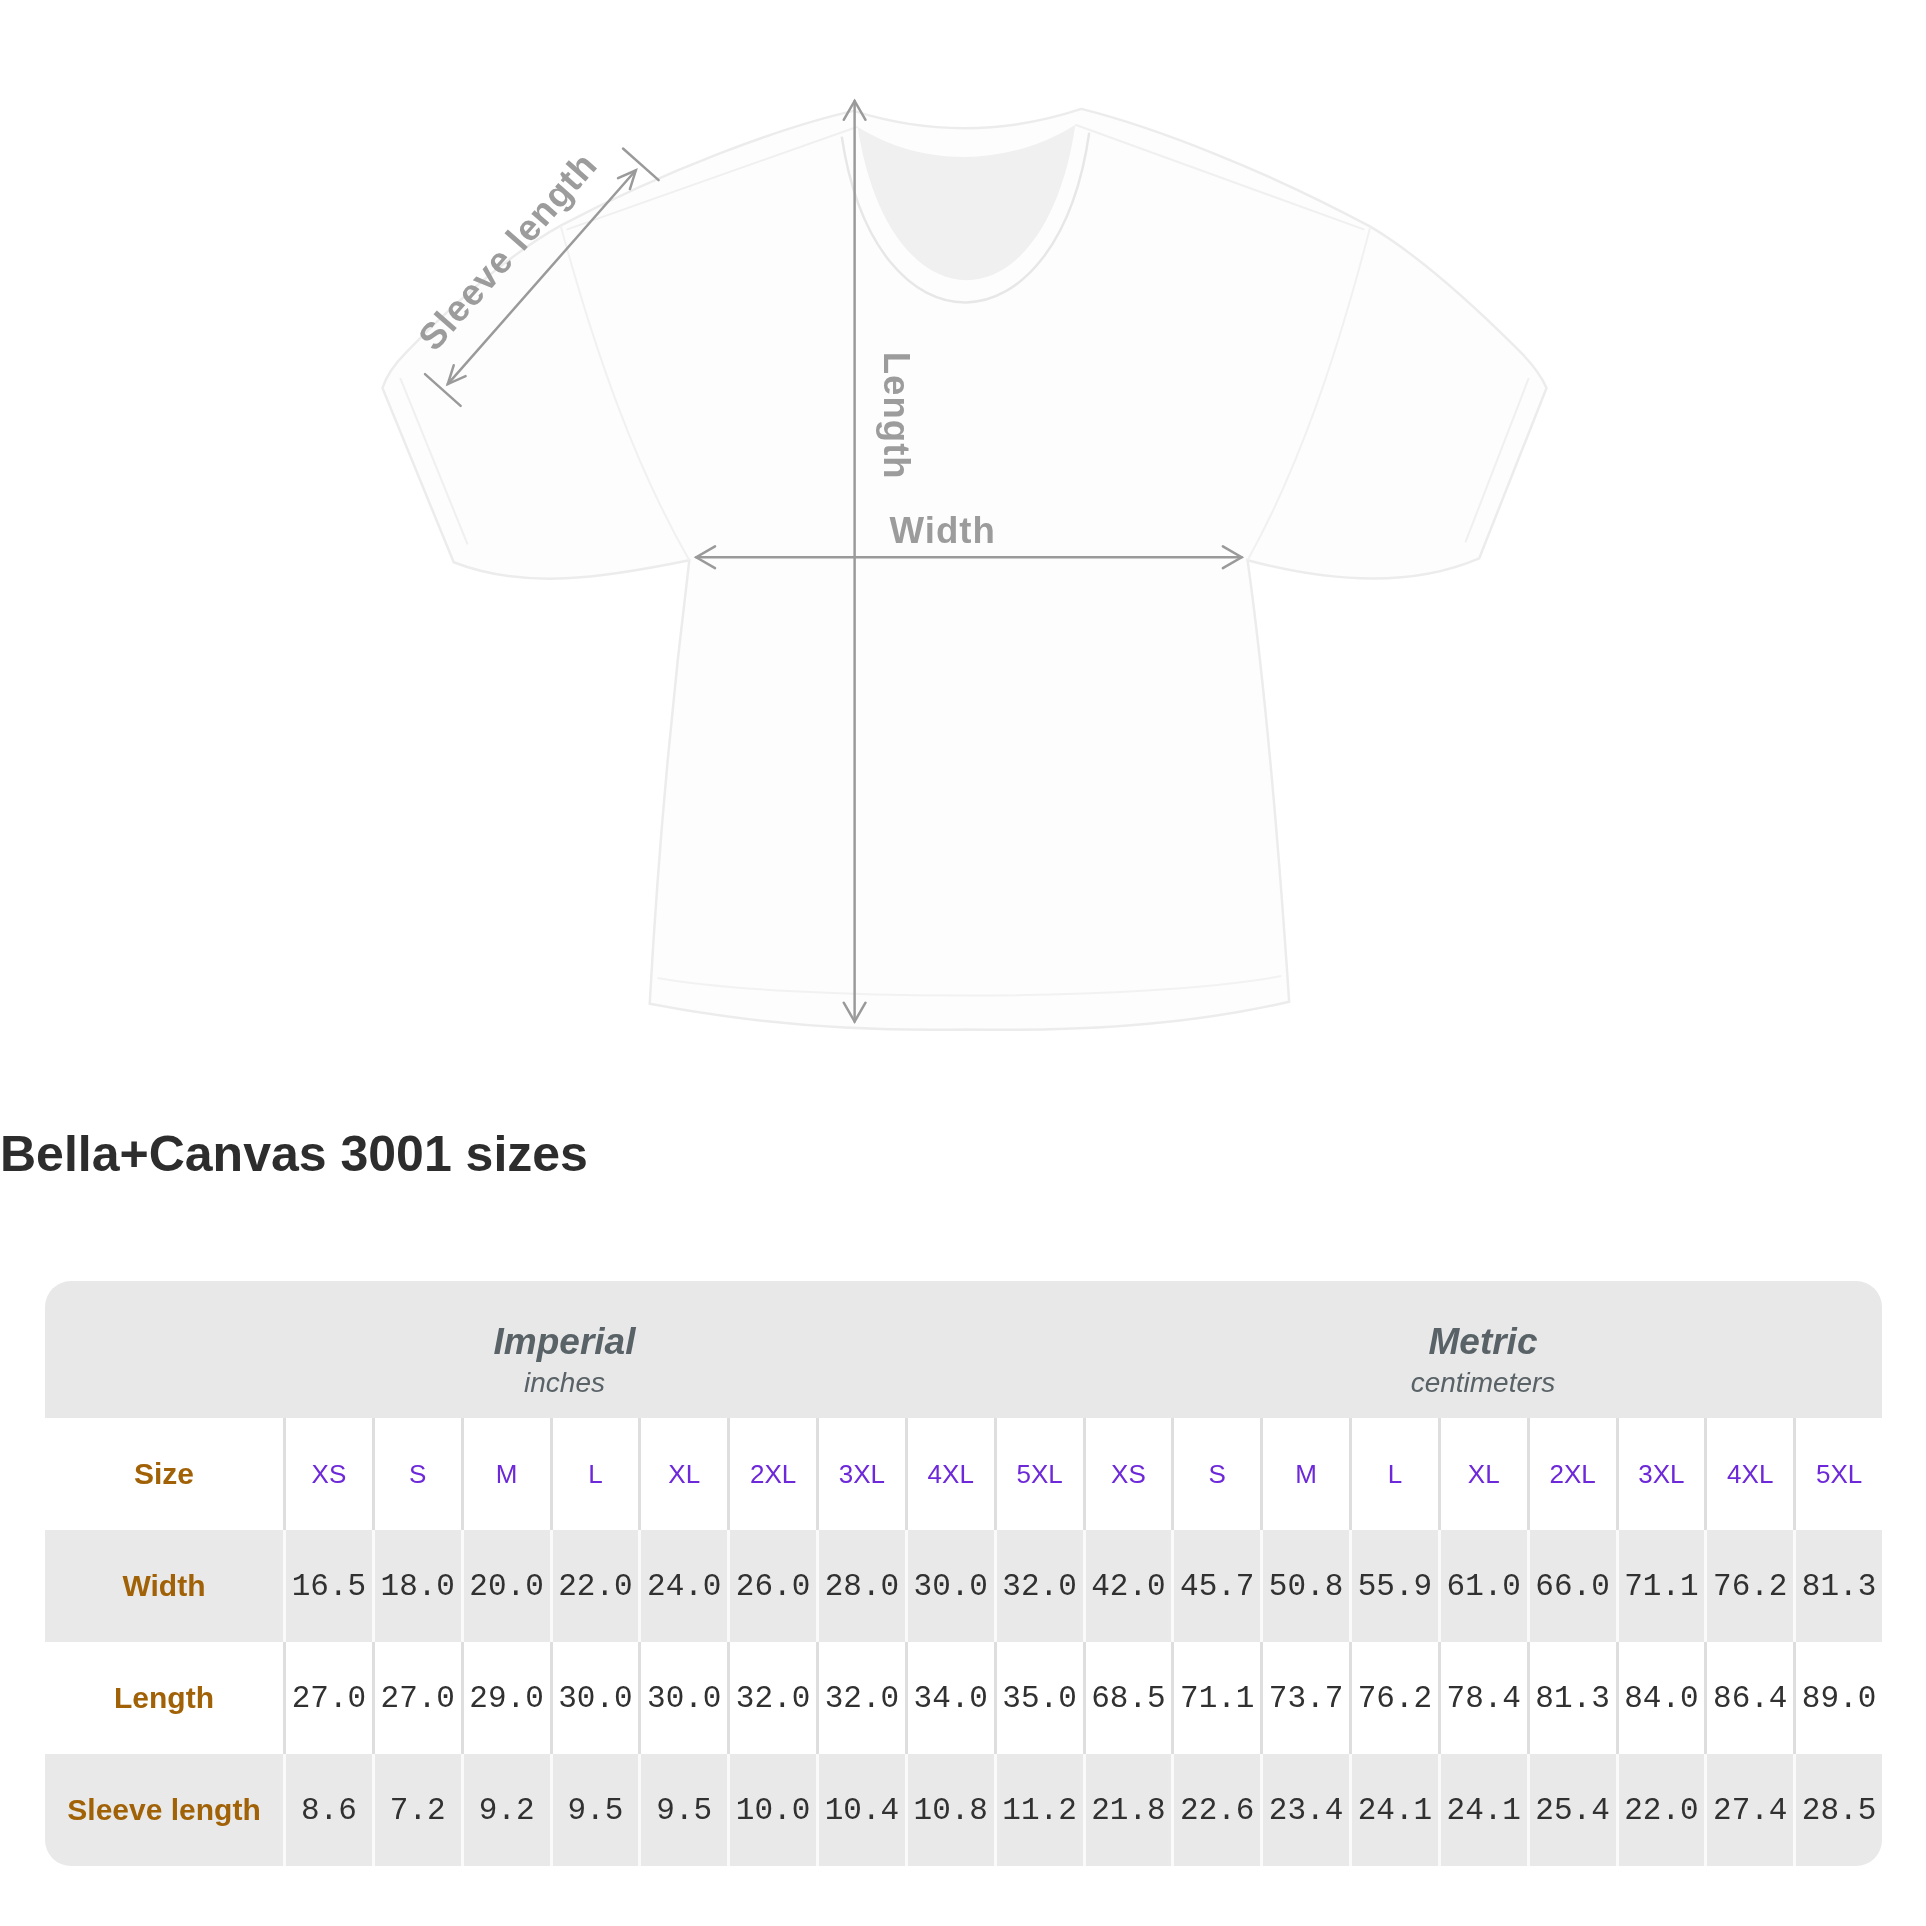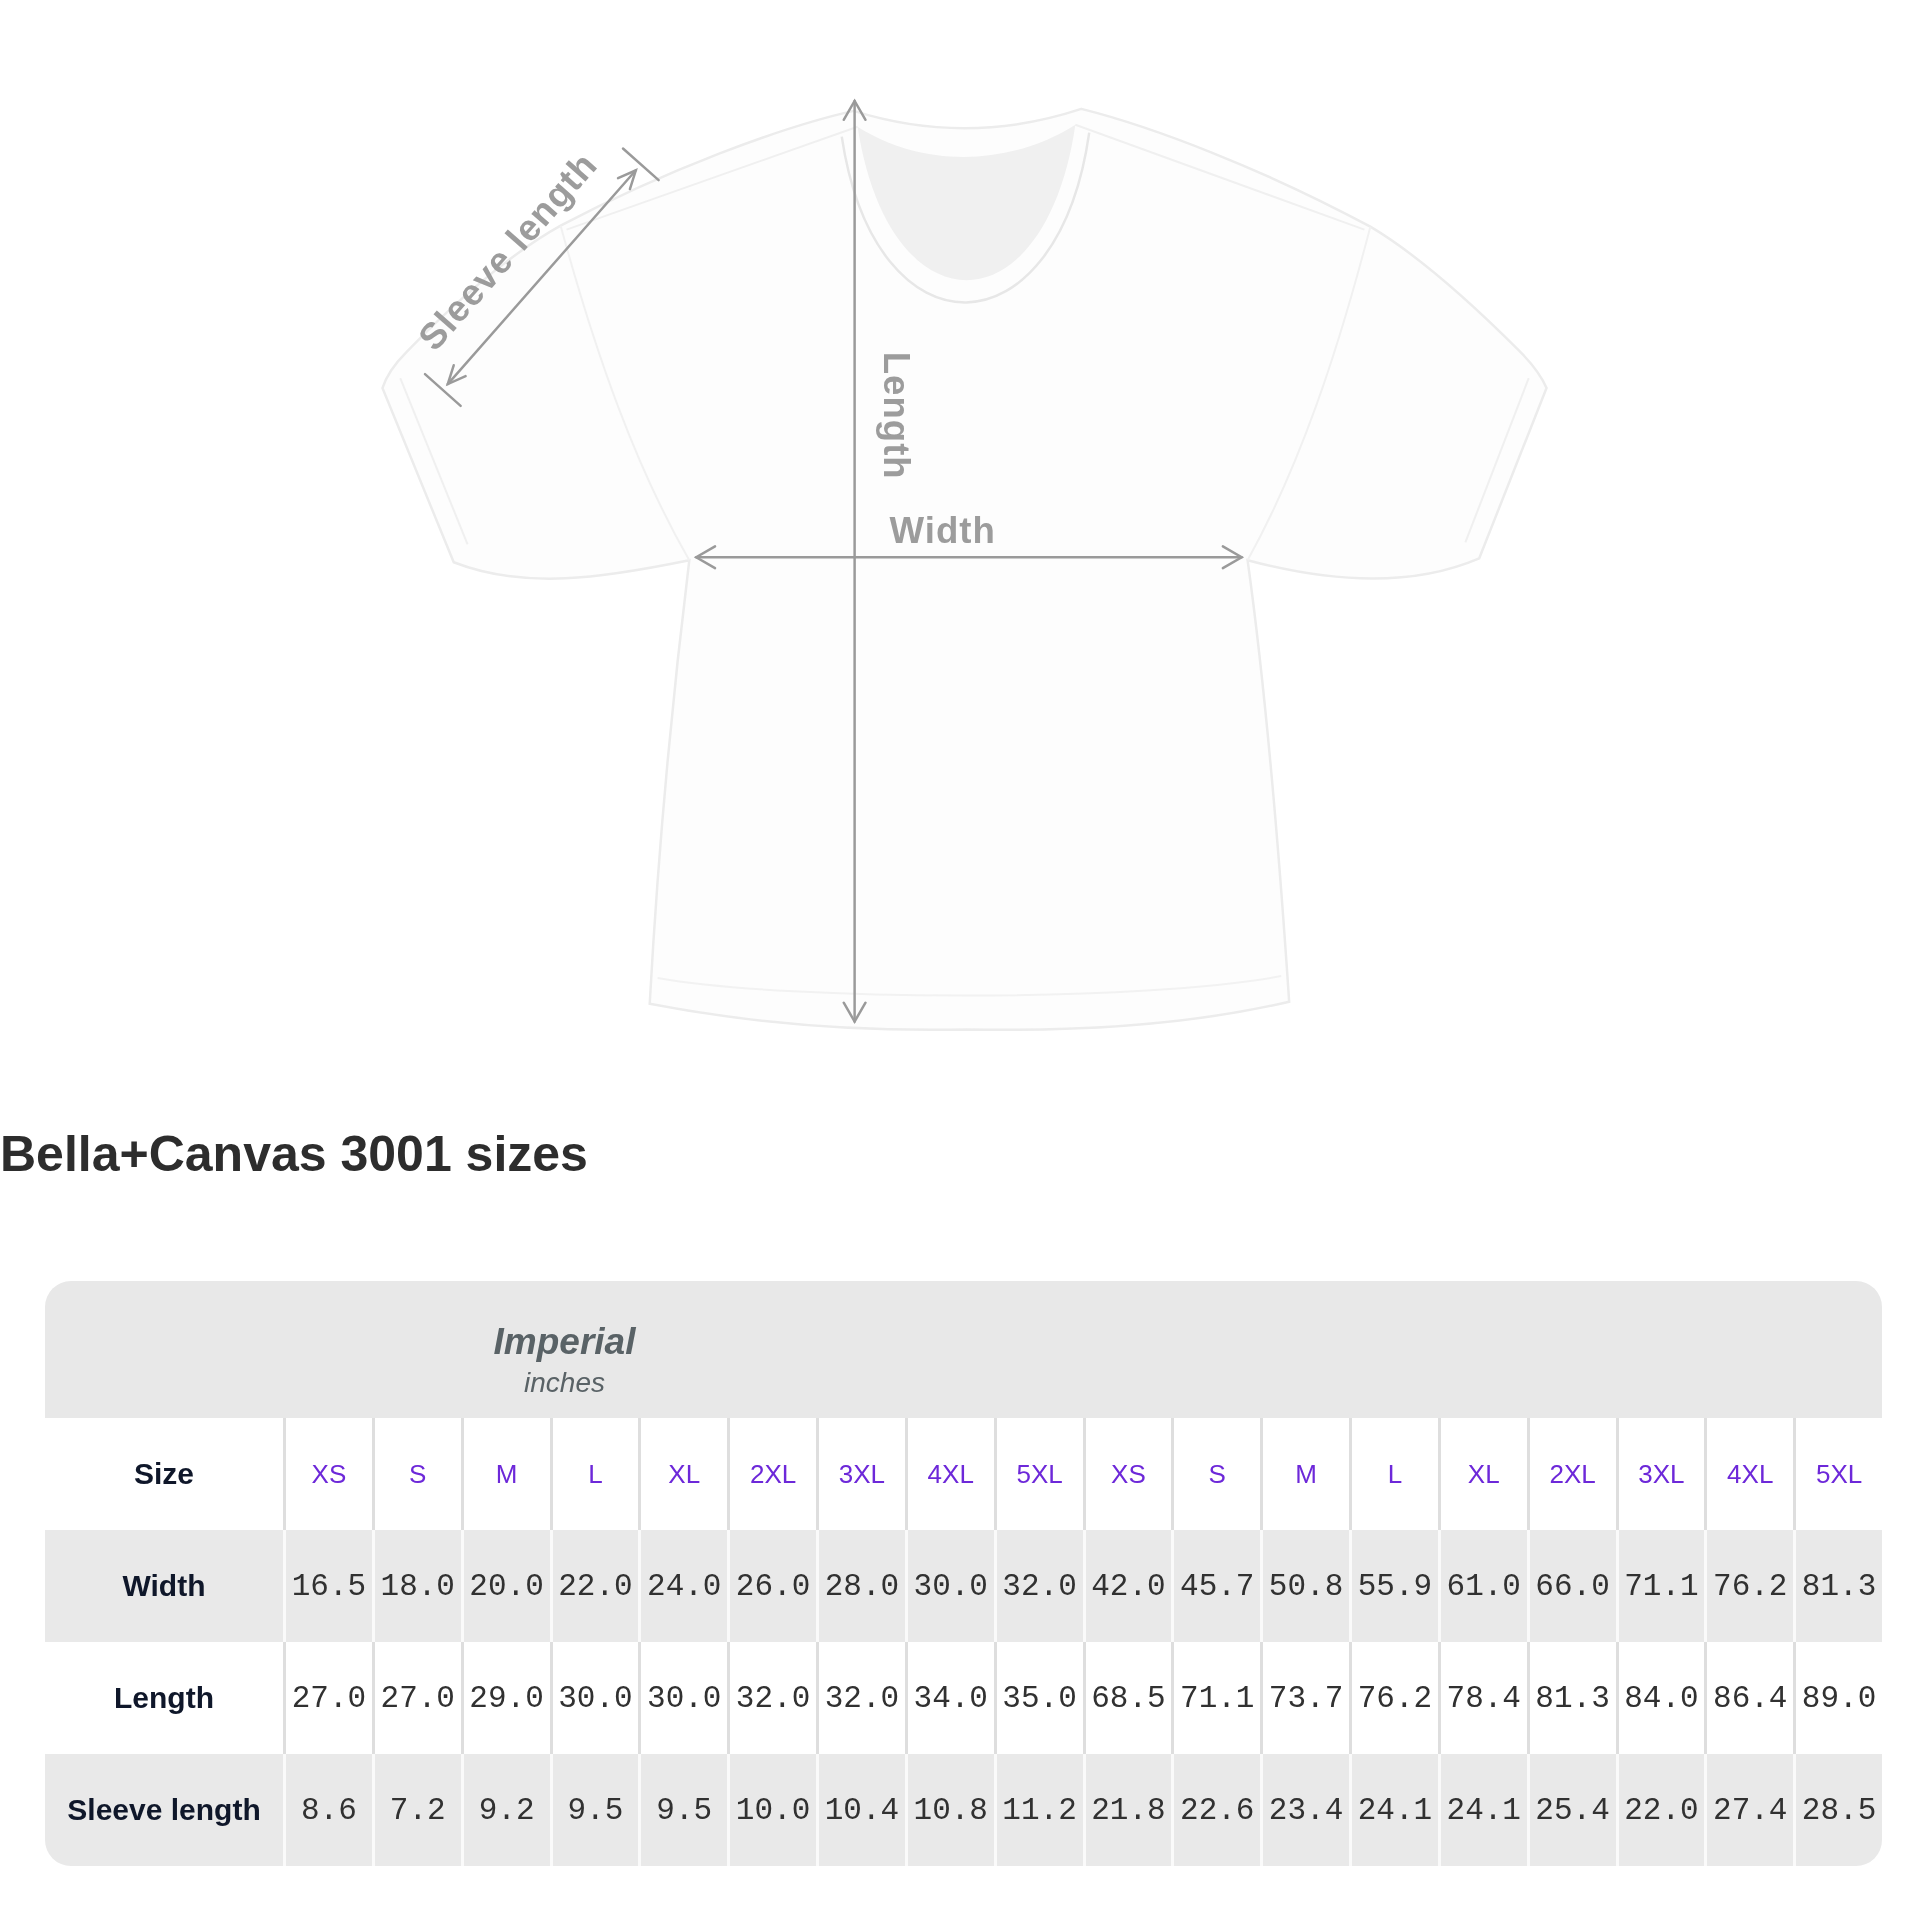--- a/index.html
+++ b/index.html
@@ -29,21 +29,21 @@
   .band-label { font-size:37px; font-weight:bold; font-style:italic; line-height:46px; }
   .band-sub   { font-size:28px; font-style:italic; line-height:36px; }
 
   .grid { display:grid; grid-template-columns:238px repeat(18, 1fr);
           grid-auto-rows:112px; width:1837px; }
   .cell { display:flex; align-items:center; justify-content:center; }
   .r-white { background:#ffffff; }
   .r-gray  { background:#e9e9e9; }
   .sep { border-left:3px solid #dedede; }
   .r-gray.sep { border-left-color:#fafafa; }
-  .label-cell { font-weight:bold; font-size:30px; color:#0f172a; }
+  .label-cell { font-weight:bold; font-size:30px; color:#a16207; }
   .size-cell  { font-weight:normal; font-size:26px; color:#6d28d9; }
   .num-cell   { font-size:31px; color:#313131;font-family:Liberation Mono, monospace; }
 </style>
 </head>
 <body>
 
 <div class="page">
 
   <svg class="figure-svg" viewBox="0 0 1946 1185">
 
@@ -108,20 +108,24 @@
     <text class="dim-label" x="952" y="549" text-anchor="middle">Width</text>
   </svg>
 
   <div class="chart-title">Bella+Canvas 3001 sizes</div>
 
   <div class="size-table">
     <div class="unit-band">
       <div class="band-half imperial">
         <div class="band-label">Imperial</div>
         <div class="band-sub">inches</div>
+      </div>
+      <div class="band-half metric">
+        <div class="band-label">Metric</div>
+        <div class="band-sub">centimeters</div>
       </div>
     </div>
     <div class="grid">
         <div class="cell label-cell r-white">Size</div>
         <div class="cell size-cell r-white sep">XS</div>
         <div class="cell size-cell r-white sep">S</div>
         <div class="cell size-cell r-white sep">M</div>
         <div class="cell size-cell r-white sep">L</div>
         <div class="cell size-cell r-white sep">XL</div>
         <div class="cell size-cell r-white sep">2XL</div>

